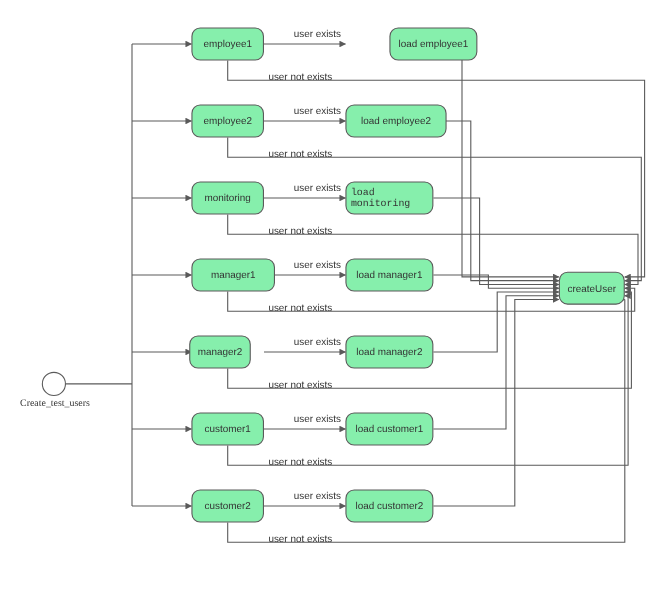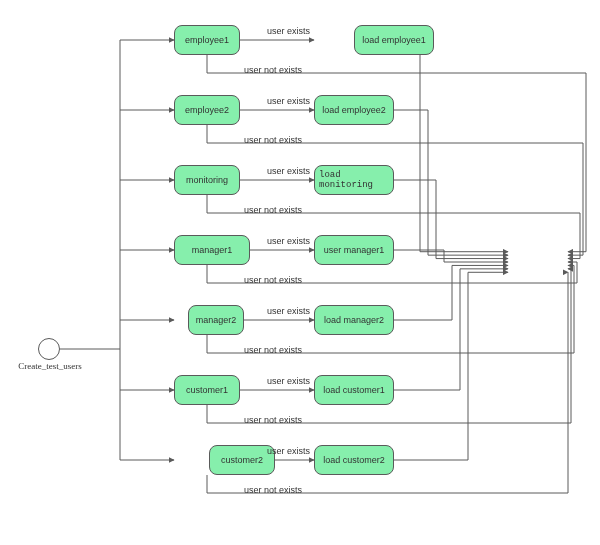--- a/index.html
+++ b/index.html
@@ -108,61 +108,64 @@
         <span>employee1</span>
       </div>
       <div class="node" style="left:314px; top:25px; width:80px; height:30px;margin-left:40px;">
         <span>load employee1</span>
       </div>
       <div class="edge-label" style="left:244px; top:26px; width:66px;">user exists</div>
       <div class="edge-label" style="left:244px; top:65px;">user not exists</div>
       <div class="node" style="left:174px; top:95px; width:66px; height:30px;text-align:right;">
         <span>employee2</span>
       </div>
-      <div class="node" style="left:314px; top:95px; width:80px; height:30px;">
+      <div class="node" style="left:314px; top:95px; width:92px; height:30px;">
         <span>load employee2</span>
       </div>
       <div class="edge-label" style="left:244px; top:96px; width:66px;">user exists</div>
       <div class="edge-label" style="left:244px; top:135px;">user not exists</div>
       <div class="node" style="left:174px; top:165px; width:66px; height:30px;">
         <span>monitoring</span>
       </div>
       <div class="node" style="left:314px; top:165px; width:80px; height:30px;font-family:Liberation Mono, monospace;">
         <span>load monitoring</span>
       </div>
       <div class="edge-label" style="left:244px; top:166px; width:66px;">user exists</div>
       <div class="edge-label" style="left:244px; top:205px;">user not exists</div>
       <div class="node" style="left:174px; top:235px; width:76px; height:30px;">
         <span>manager1</span>
       </div>
       <div class="node" style="left:314px; top:235px; width:80px; height:30px;">
-        <span>user manager1</span>
+        <span>load manager1</span>
       </div>
       <div class="edge-label" style="left:244px; top:236px; width:66px;">user exists</div>
       <div class="edge-label" style="left:244px; top:275px;">user not exists</div>
-      <div class="node" style="left:188px; top:305px; width:56px; height:30px;">
+      <div class="node" style="left:172px; top:305px; width:56px; height:30px;">
         <span>manager2</span>
       </div>
       <div class="node" style="left:314px; top:305px; width:80px; height:30px;">
         <span>load manager2</span>
       </div>
       <div class="edge-label" style="left:244px; top:306px; width:66px;">user exists</div>
       <div class="edge-label" style="left:244px; top:345px;">user not exists</div>
       <div class="node" style="left:174px; top:375px; width:66px; height:30px;">
         <span>customer1</span>
       </div>
       <div class="node" style="left:314px; top:375px; width:80px; height:30px;">
         <span>load customer1</span>
       </div>
       <div class="edge-label" style="left:244px; top:376px; width:66px;">user exists</div>
       <div class="edge-label" style="left:244px; top:415px;">user not exists</div>
-      <div class="node" style="left:174px; top:445px; width:66px; height:30px;margin-left:35px;">
+      <div class="node" style="left:174px; top:445px; width:66px; height:30px;">
         <span>customer2</span>
       </div>
       <div class="node" style="left:314px; top:445px; width:80px; height:30px;">
         <span>load customer2</span>
       </div>
       <div class="edge-label" style="left:244px; top:446px; width:66px;">user exists</div>
       <div class="edge-label" style="left:244px; top:485px;">user not exists</div>
     </div>
 
+  <div class="node" style="left:508px; top:247px; width:60px; height:30px;">
+    <span>createUser</span>
+  </div>
 
 </div>
 
 </body></html>

